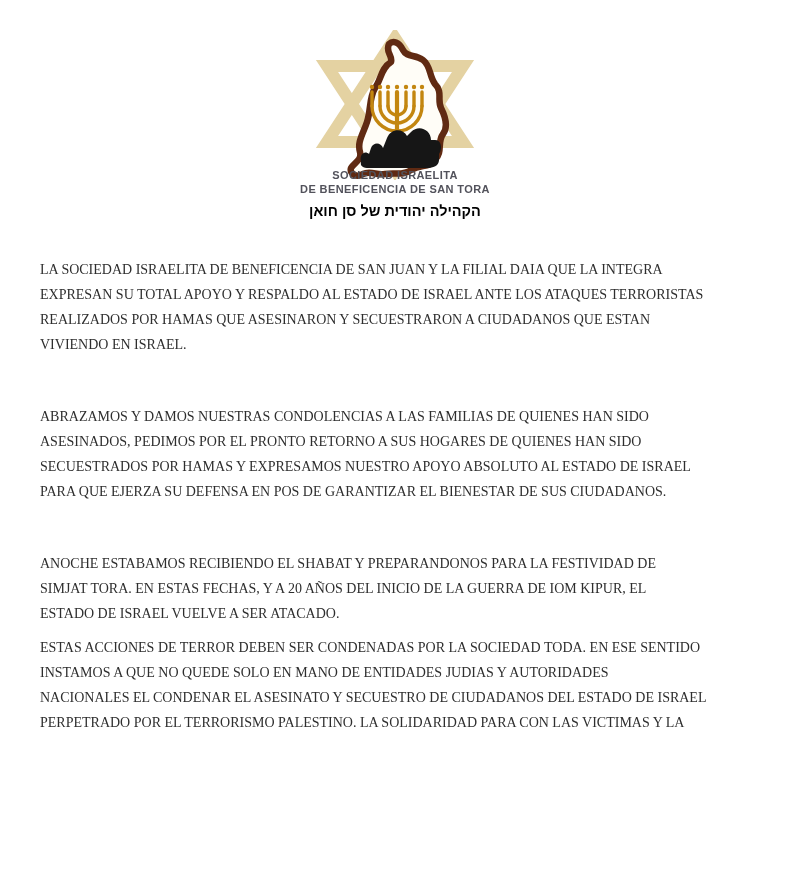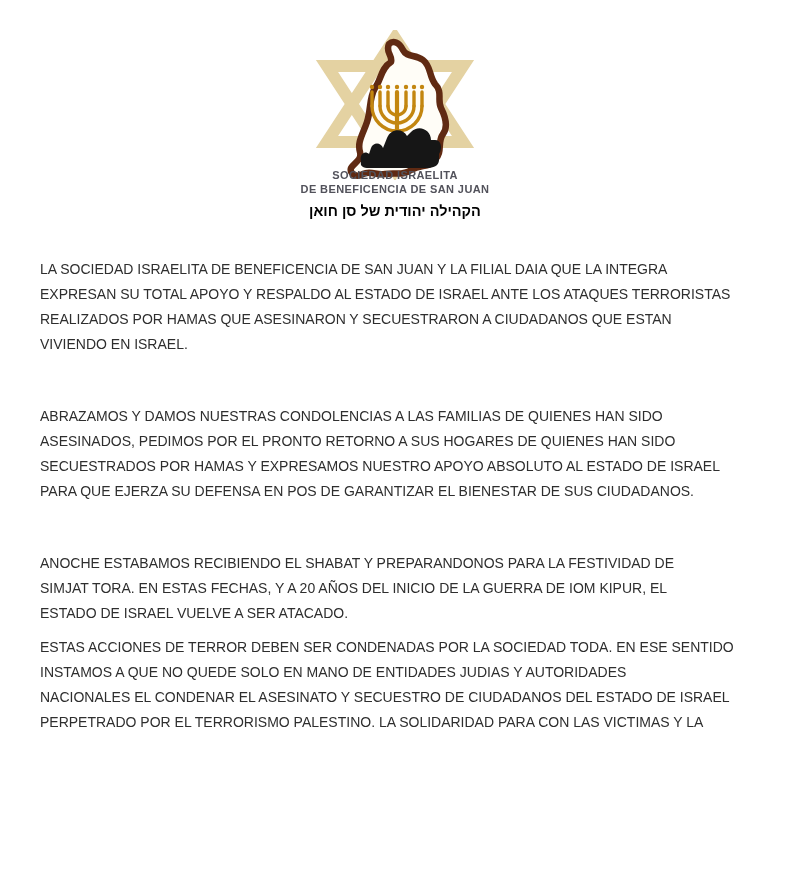--- a/index.html
+++ b/index.html
@@ -32,20 +32,21 @@
   }
   
   .letter-body { margin: 38px 40px 0 40px; }
   .body-par {
     font-size: 14px;
     font-weight: 400;
     line-height: 25px;
     color: #2e2e2e;
     white-space: pre-line;
     margin: 7px 0 47px 0;
+    font-family: Liberation Serif, serif;
   }
   .body-par.tight { margin-bottom: 9px; }
   .body-par.last  { margin-bottom: 30px; }
   
   .signature {
     font-size: 14px;
     font-weight: 400;
     line-height: 25px;
     color: #2e2e2e;
     text-align: center;
@@ -112,21 +113,21 @@
                L 150 110
                C 156 110, 158 118, 154 124
                L 154 130
                C 154 136, 148 138, 142 138
                L 84 138
                C 78 138, 75 136, 76 132 Z" fill="#161616"></path>
     </svg>
 
     <div class="org-name">
       <div>SOCIEDAD ISRAELITA</div>
-      <div>DE BENEFICENCIA DE SAN JUAN</div>
+      <div>DE BENEFICENCIA DE SAN TORA</div>
     </div>
     <div class="hebrew-caption" dir="rtl">הקהילה יהודית של סן חואן</div>
   </header>
 
   <main class="letter-body">
     <p class="body-par">LA SOCIEDAD ISRAELITA DE BENEFICENCIA DE SAN JUAN Y LA FILIAL DAIA QUE LA INTEGRA
 EXPRESAN SU TOTAL APOYO Y RESPALDO AL ESTADO DE ISRAEL ANTE LOS ATAQUES TERRORISTAS
 REALIZADOS POR HAMAS QUE ASESINARON Y SECUESTRARON A CIUDADANOS QUE ESTAN
 VIVIENDO EN ISRAEL.</p>
     <p class="body-par">ABRAZAMOS Y DAMOS NUESTRAS CONDOLENCIAS A LAS FAMILIAS DE QUIENES HAN SIDO

